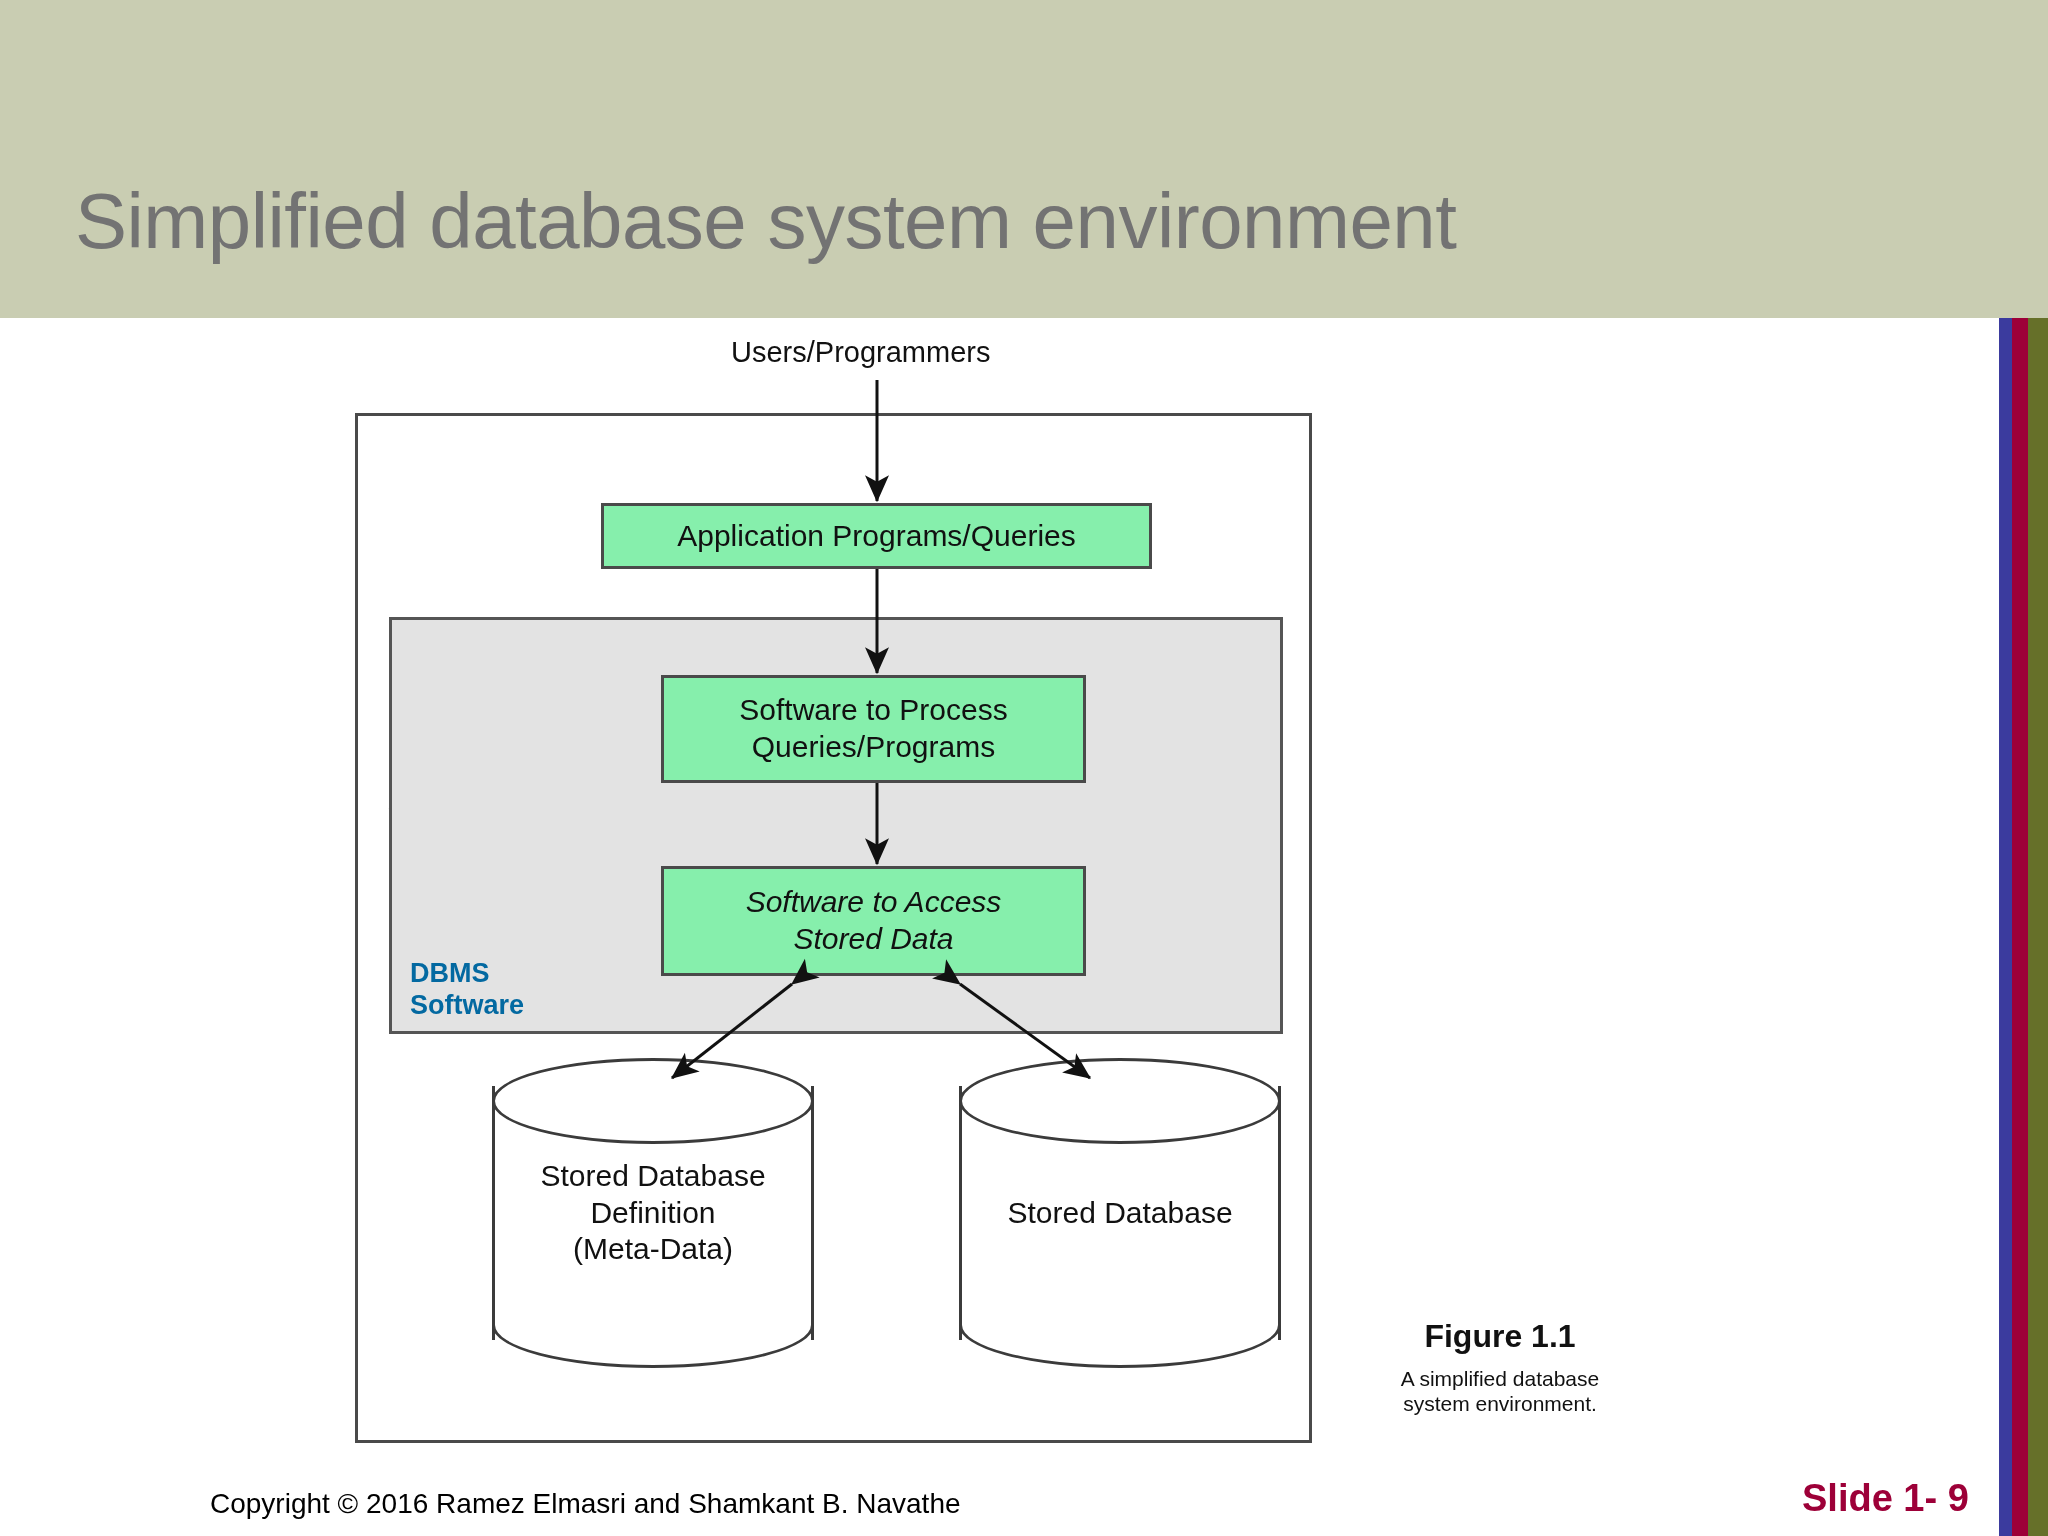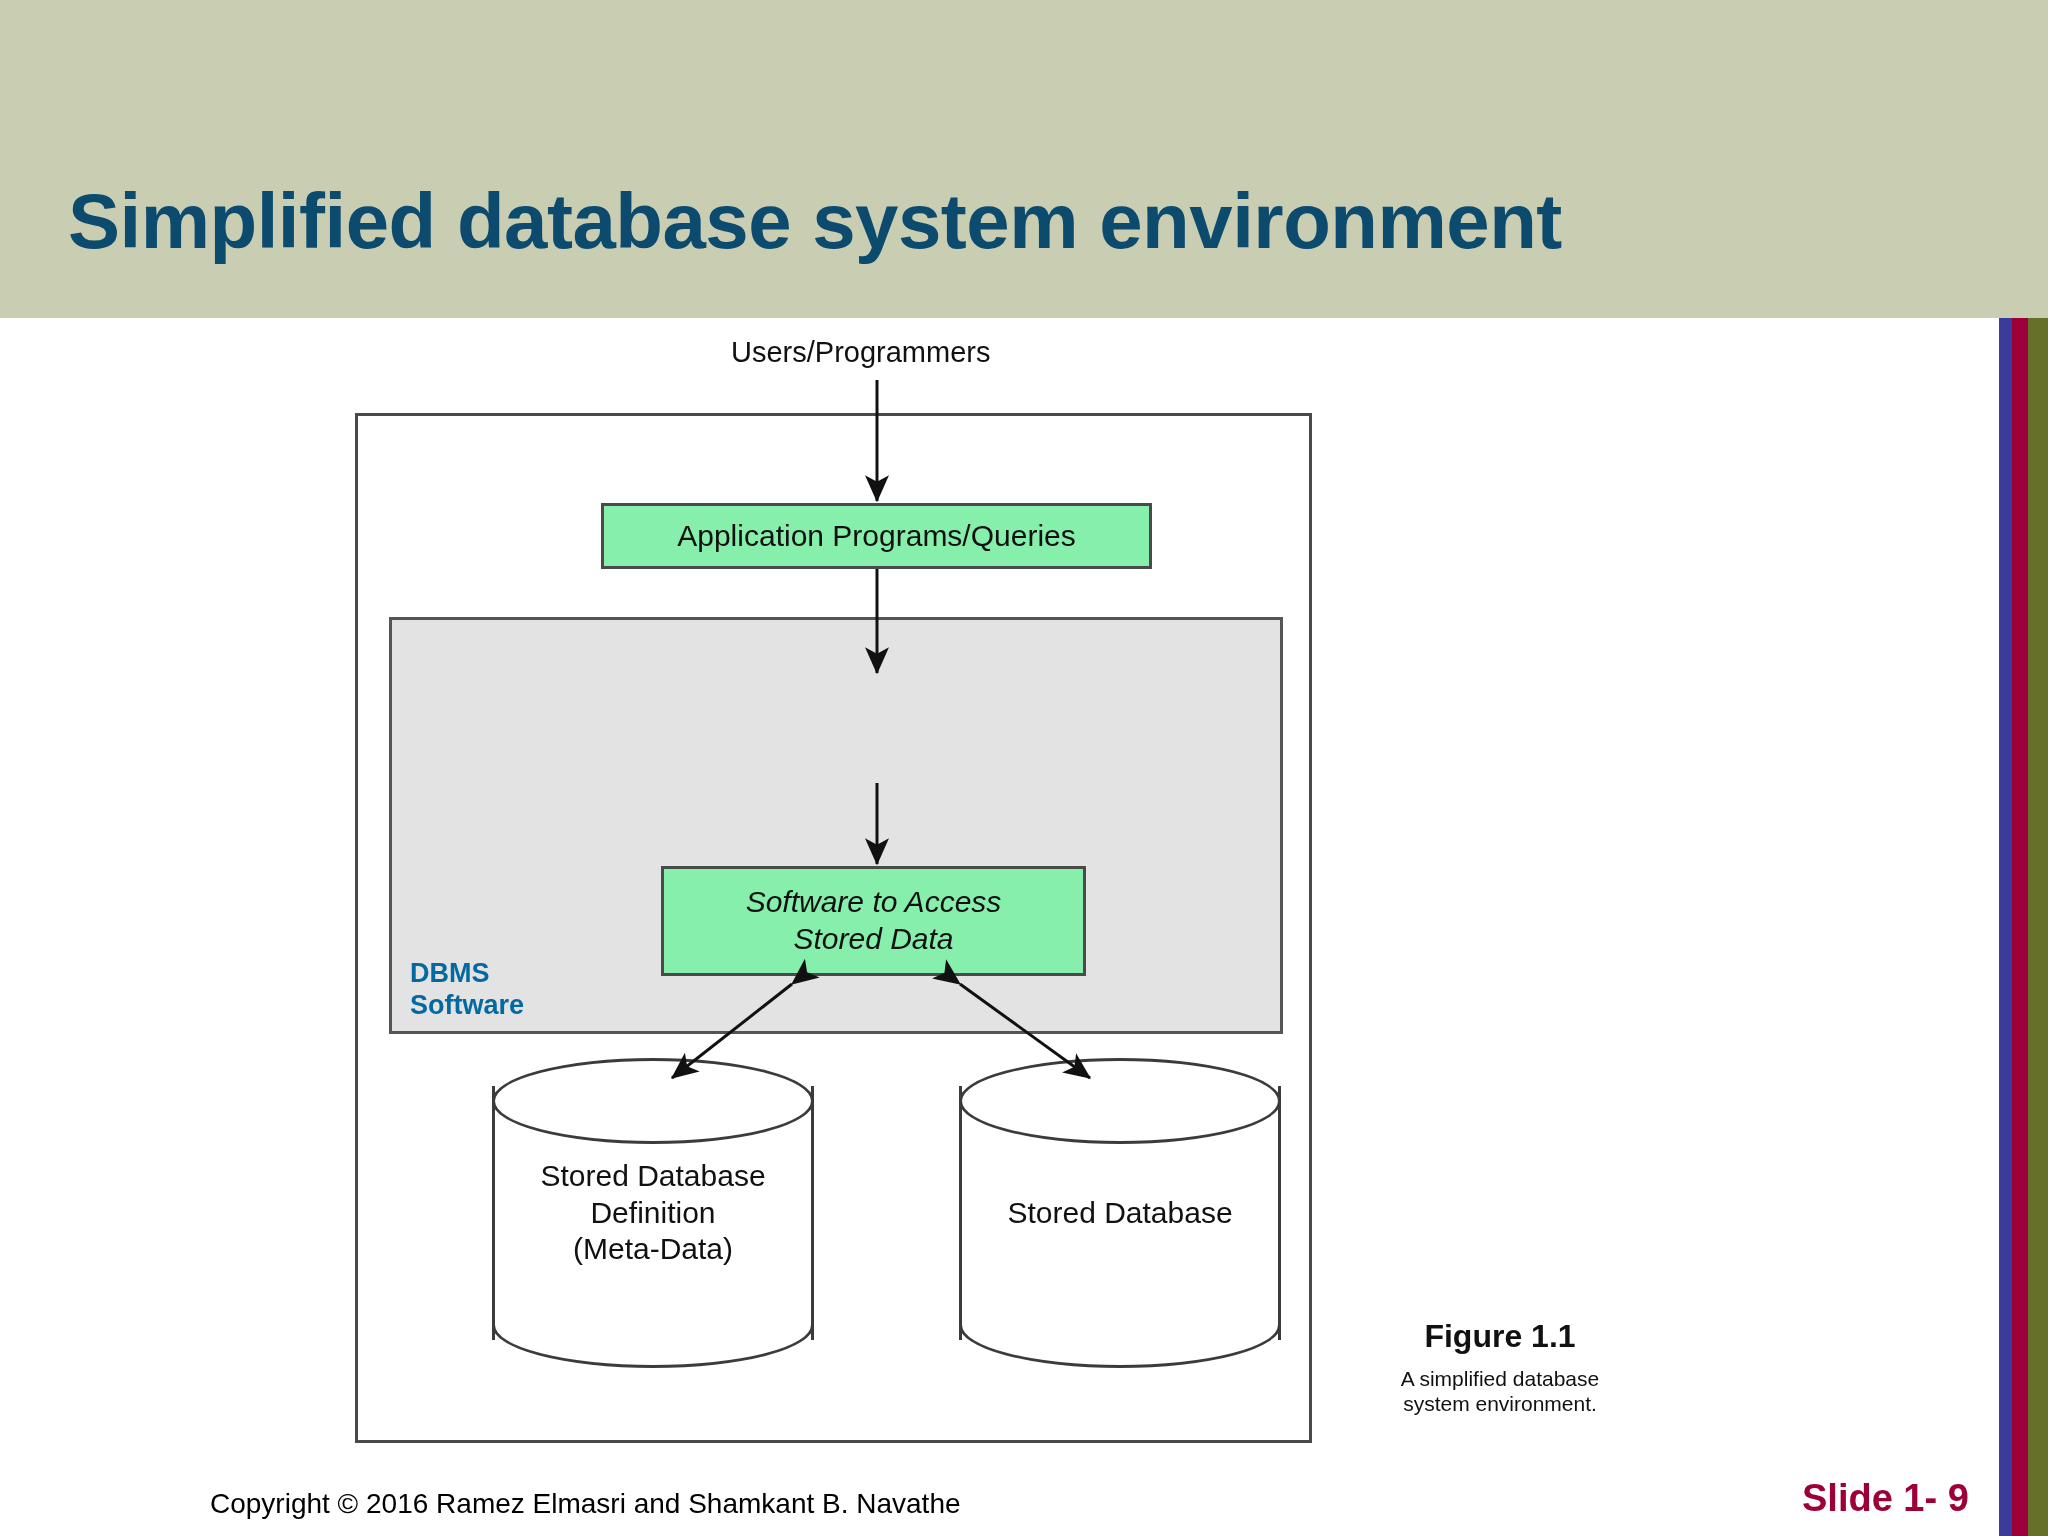--- a/index.html
+++ b/index.html
@@ -11,25 +11,25 @@
     position:relative;
   }
   #slide{position:absolute;inset:0;background:#ffffff;}
 
   
   .header-band{
     position:absolute;left:0;top:0;width:2048px;height:318px;
     background:#c9cdb2;
   }
   .slide-title{
-    position:absolute;left:68px;top:182px;
+    position:absolute;left:75px;top:182px;
     font-size:78px;line-height:1;
-    color:#0c4a6e;
+    color:#737373;
     font-family:"Liberation Sans", sans-serif;
-    font-weight:700;
+    font-weight:400;
     white-space:nowrap;
     letter-spacing:-0.5px;
   }
 
   
   .edgebar{position:absolute;top:318px;height:1218px;}
   .edgebar.blue{left:1999px;width:13px;background:#3b3b9e;}
   .edgebar.crimson{left:2012px;width:16px;background:#9d0038;}
   .edgebar.olive{left:2028px;width:20px;background:#667029;}
 
@@ -138,20 +138,22 @@
 
     <div class="outer-box"></div>
     <div class="outer-label">Database
 System</div>
 
     <div class="dbms-box"></div>
     <div class="dbms-label">DBMS
 Software</div>
 
     <div class="pbox box-apps">Application Programs/Queries</div>
+    <div class="pbox box-proc">Software to Process
+Queries/Programs</div>
     <div class="pbox box-access">Software to Access
 Stored Data</div>
 
     <div class="cyl cyl-meta">
       <div class="cyl-body"></div>
       <div class="cyl-bot"></div>
       <div class="cyl-top"></div>
       <div class="cyl-text">Stored Database
 Definition
 (Meta-Data)</div>

